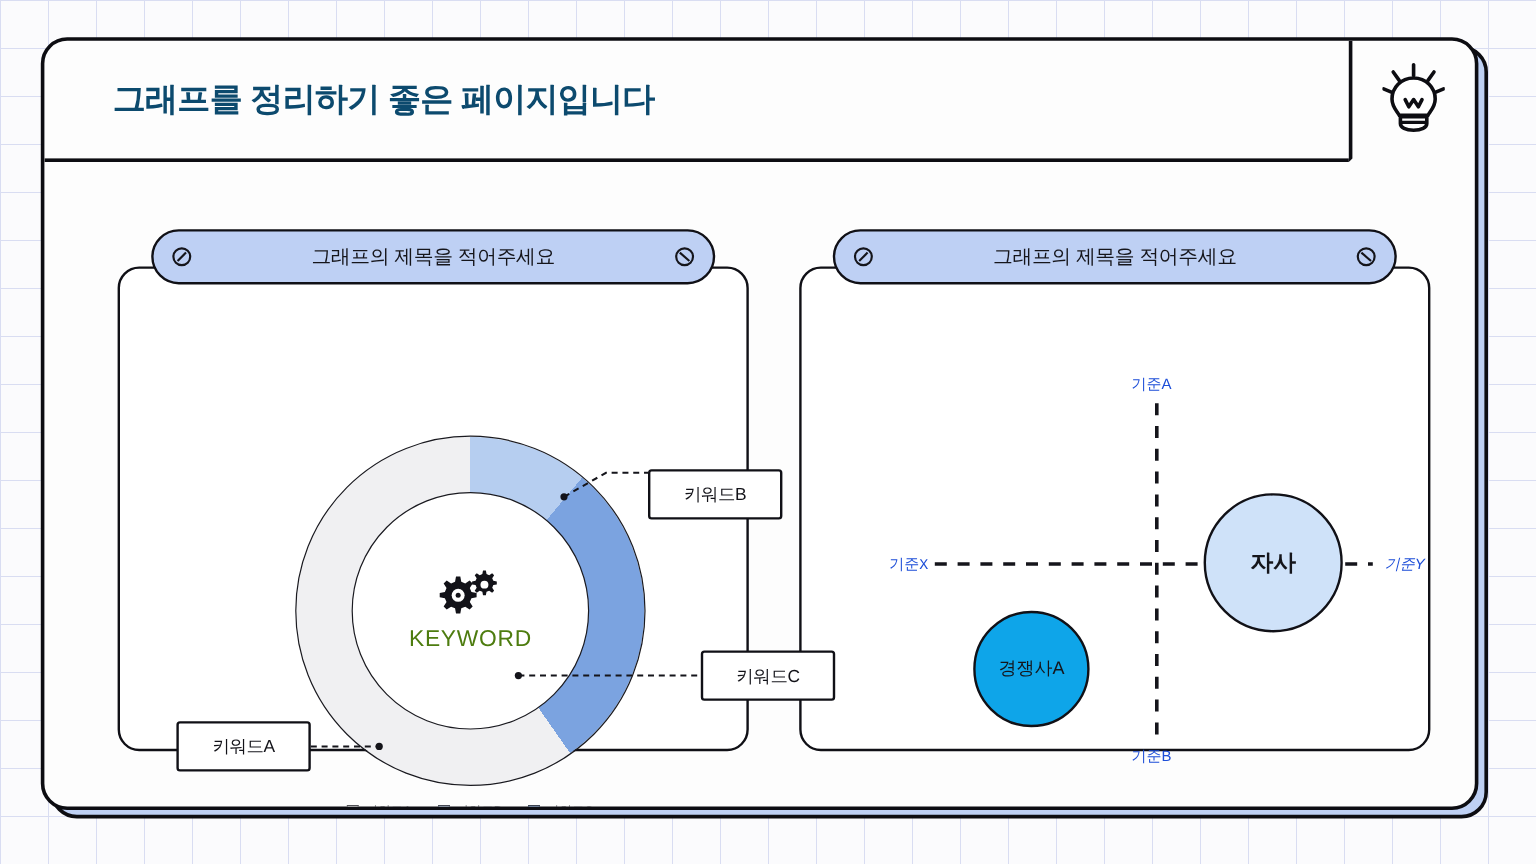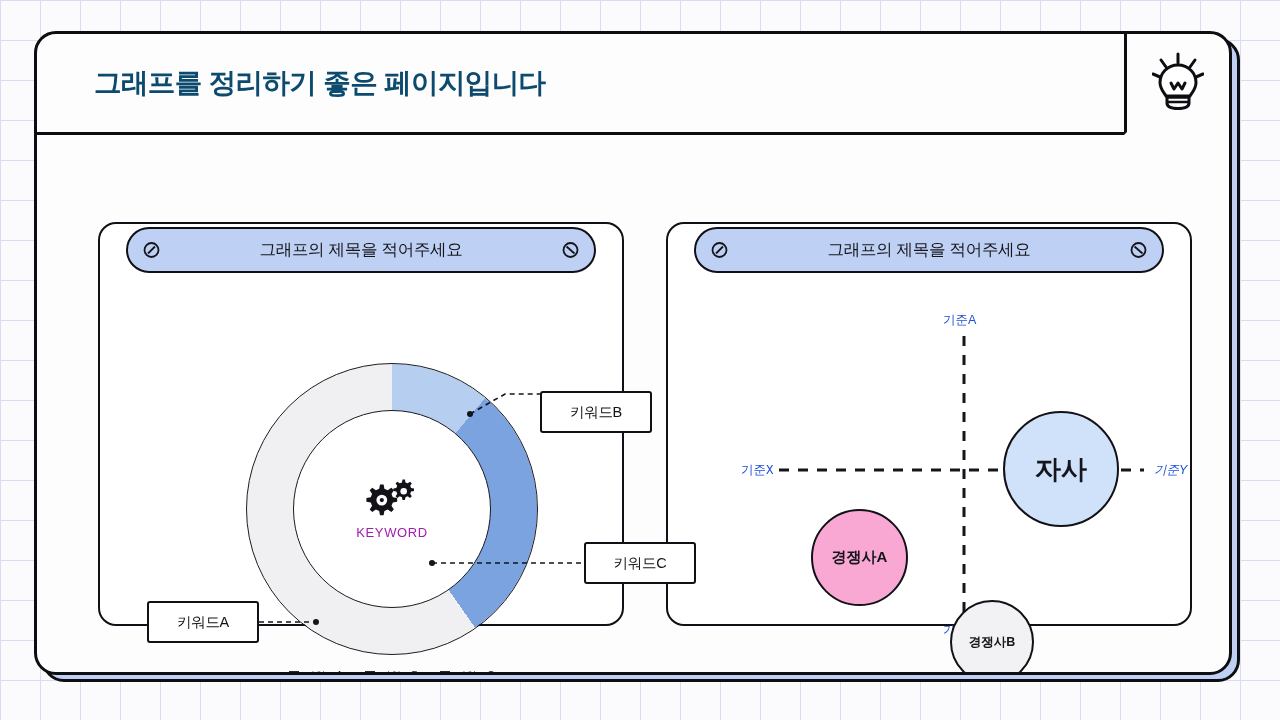--- a/index.html
+++ b/index.html
@@ -94,21 +94,20 @@
     left: 50%;
     transform: translateX(-50%);
     width: 470px;
     height: 46px;
     background: #bed0f4;
     border: 2.4px solid #101016;
     border-radius: 23px;
     display: flex;
     align-items: center;
     justify-content: center;
-    margin-top: 36px;
   }
   .panel-header-title {
     font-size: 16.5px;
     color: #15151b;
     letter-spacing: -0.3px;
   }
   .ph-icon {
     position: absolute;
     top: 50%;
     transform: translateY(-50%);
@@ -142,23 +141,23 @@
     background: #ffffff;
     border: 1.8px solid #1a1a20;
     border-radius: 50%;
     display: flex;
     flex-direction: column;
     align-items: center;
     justify-content: center;
     gap: 5px;
   }
   #donut-center-label {
-    font-size: 13px;
+    font-size: 19px;
     letter-spacing: 0.6px;
-    color: #a21caf;
+    color: #4d7c0f;
   }
 
   
   #donut-legend {
     position: absolute;
     left: 146px;
     top: 445px;
     width: 292px;
     display: flex;
     justify-content: center;
@@ -212,30 +211,30 @@
     border: 2.6px solid #111117;
     display: flex;
     align-items: center;
     justify-content: center;
     color: #15151b;
   }
   #bubble-self {
     left: 335px; top: 187px;
     width: 116px; height: 116px;
     background: #cfe2f9;
-    font-size: 26px;
+    font-size: 19px;
     font-weight: bold;
     z-index: 3;
   }
   #bubble-comp-a {
     left: 143px; top: 285px;
     width: 97px; height: 97px;
-    background: #f9a8d4;
+    background: #0ea5e9;
     font-size: 15px;
-    font-weight: bold;
+    font-weight: normal;
     z-index: 3;
   }
   #bubble-comp-b {
     left: 282px; top: 376px;
     width: 84px; height: 84px;
     background: #f2f1f4;
     font-size: 12.5px;
     font-weight: bold;
     z-index: 3;
   }
@@ -375,17 +374,16 @@
         </g>
       </svg>
 
       <div class="axis-label" style="left:275px; top:88px;">기준A</div>
       <div class="axis-label" style="left:275px; top:398px;">기준B</div>
       <div class="axis-label" style="left:73px; top:238px;font-family:Liberation Mono, monospace;">기준X</div>
       <div class="axis-label" style="left:486px; top:238px;font-style:italic;">기준Y</div>
 
       <div class="bubble" id="bubble-self">자사</div>
       <div class="bubble" id="bubble-comp-a">경쟁사A</div>
-      <div class="bubble" id="bubble-comp-b">경쟁사B</div>
     </div>
 
   </div>
 </div>
 
 </body></html>

